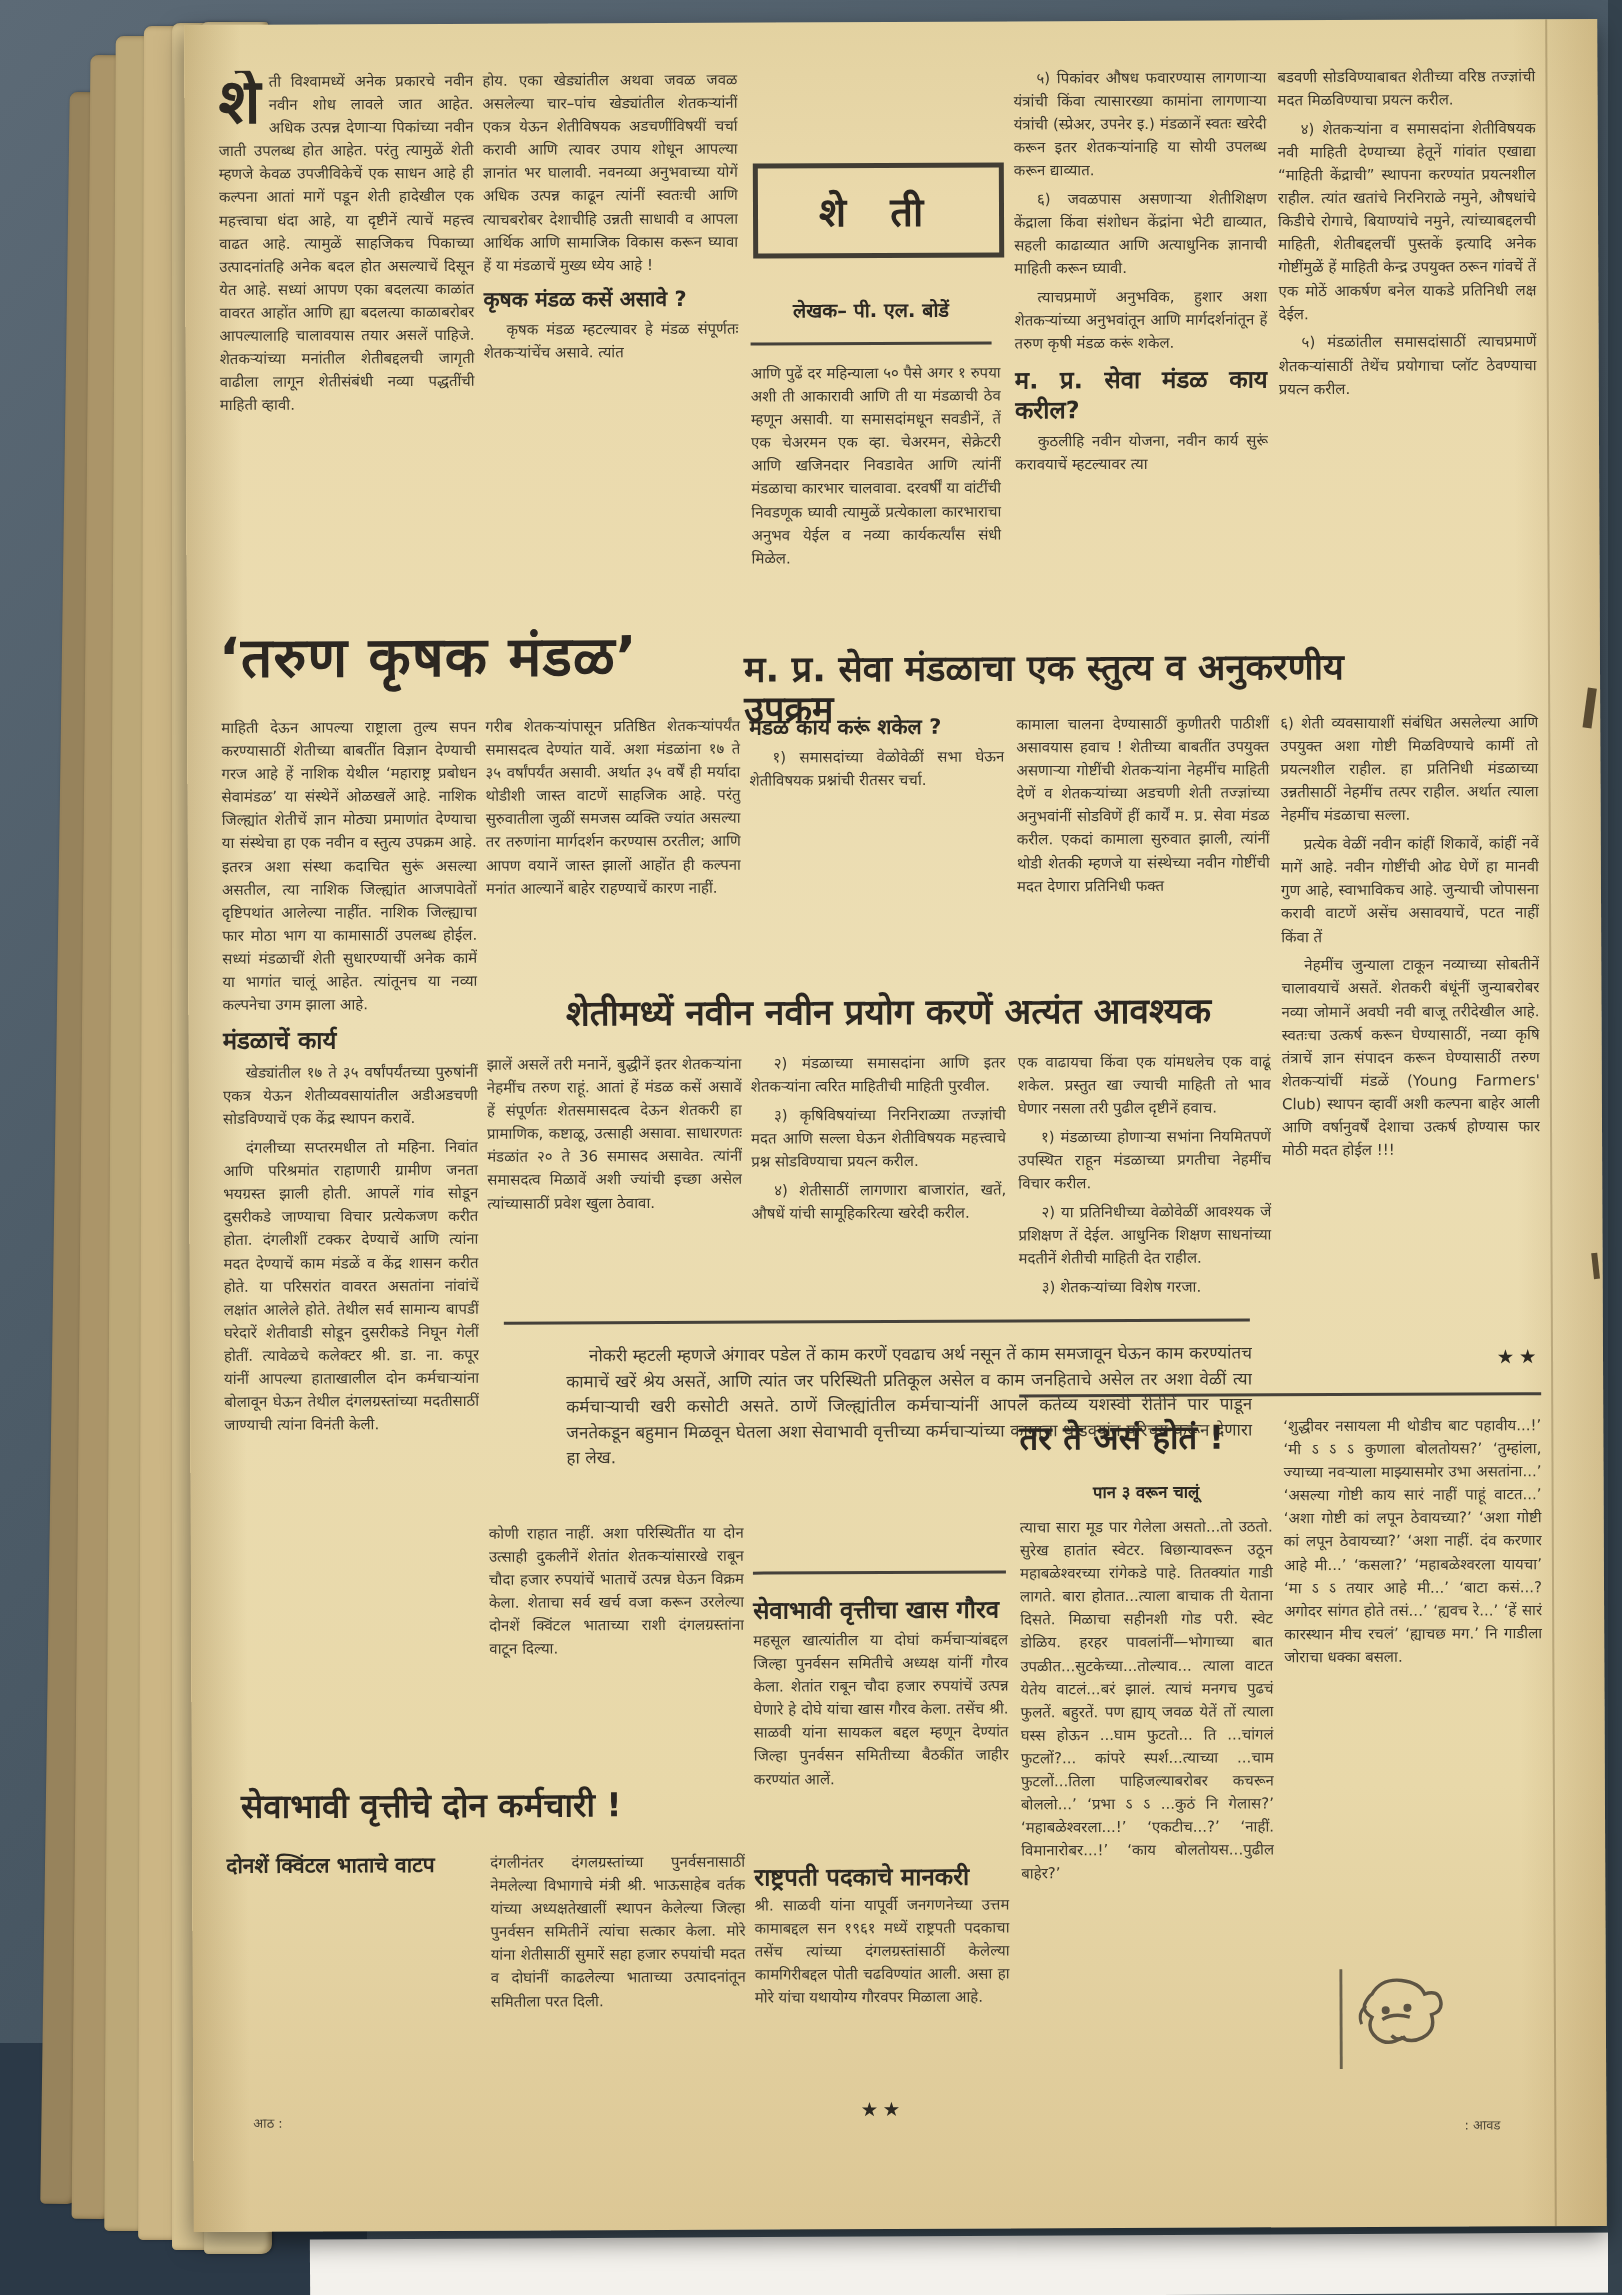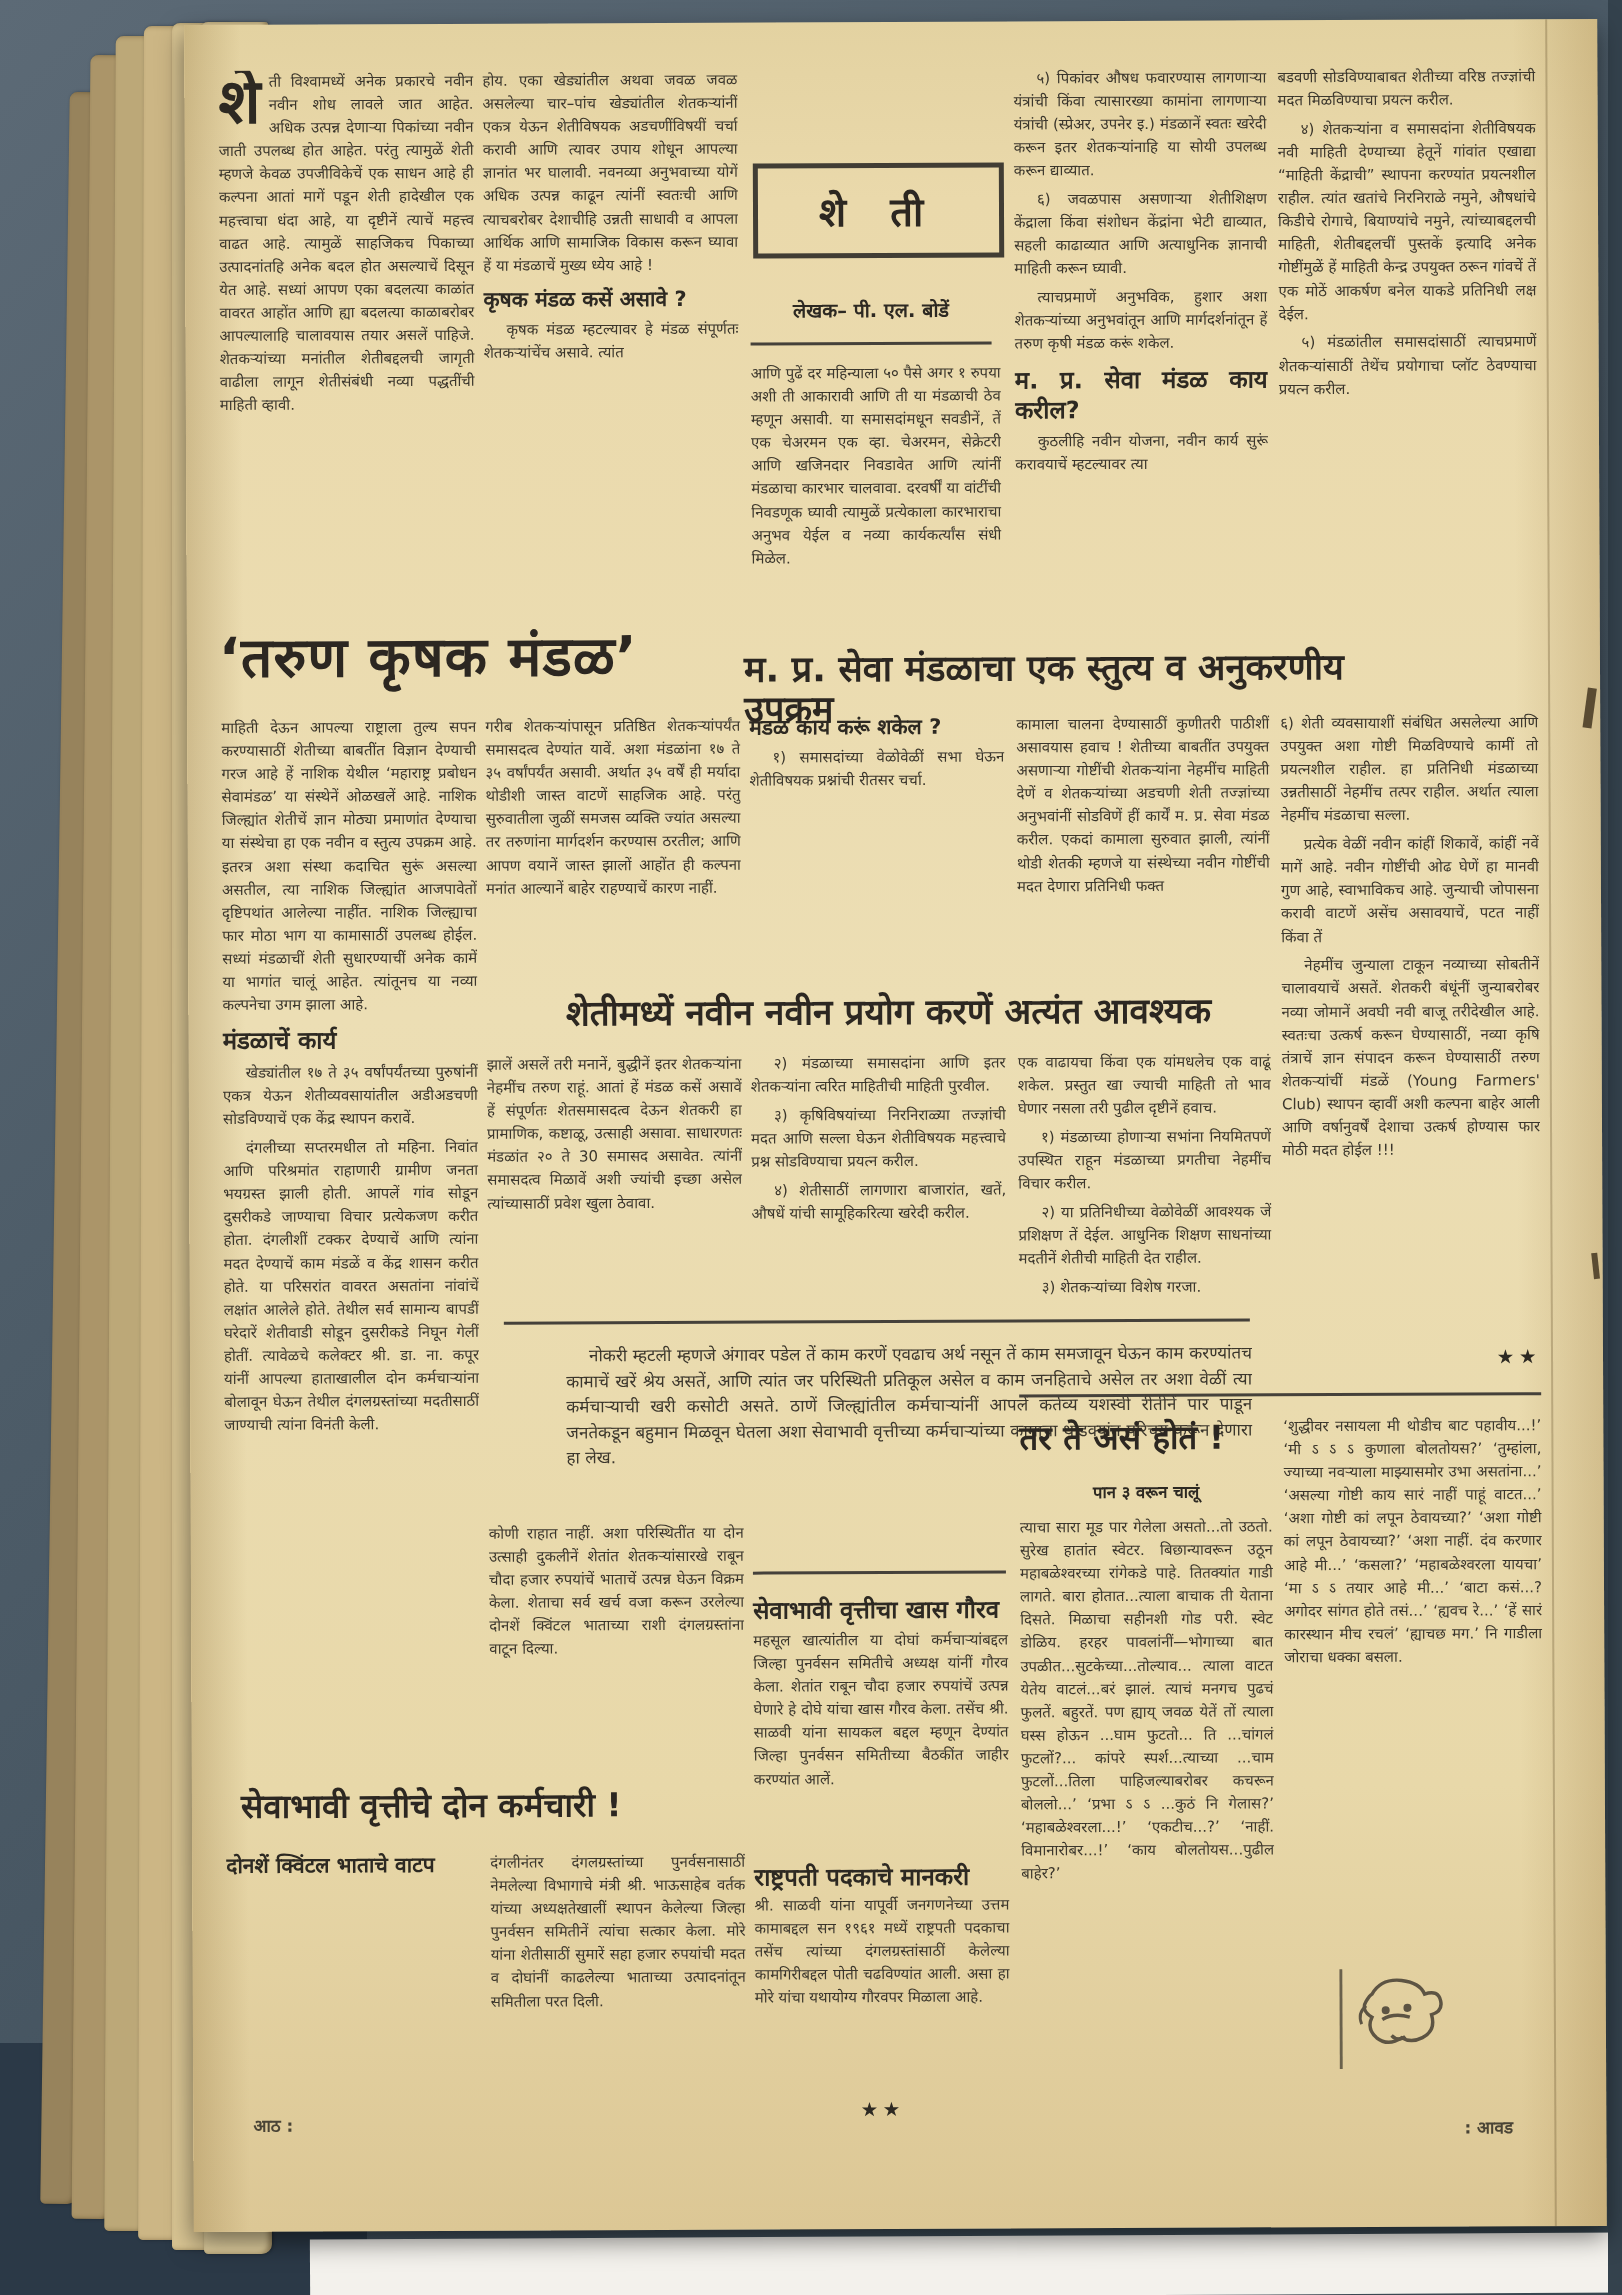--- a/index.html
+++ b/index.html
@@ -29,21 +29,21 @@
   .subhead{font-weight:bold;color:#2d2922;text-indent:0;margin:9.2px 0 5.7px 0;}
   .sh-md{font-size:21px;line-height:1.25;}
   .sh-lg{font-size:24px;line-height:1.25;}
   .dropcap{float:left;font-size:62px;line-height:.9;font-weight:bold;color:#2d2922;margin:3.4px 8px 0 0;}
   .headline{position:absolute;font-weight:bold;color:#2c2721;}
   .rule{position:absolute;background:#45413a;}
   .stars{font-size:19.5px;letter-spacing:4.6px;color:#2d2922;text-align:right;}
   .masthead-box{position:absolute;border:5.7px solid #413d34;padding:15px 5.7px;text-align:center;}
   .masthead-title{font-size:40px;font-weight:bold;letter-spacing:15px;color:#2c2721;}
   .byline{position:absolute;font-weight:bold;font-size:19.5px;color:#2d2922;text-align:center;}
-  .footer-mark{position:absolute;font-weight:bold;font-size:17px;color:#4a4436;}
+  .footer-mark{position:absolute;font-weight:normal;font-size:13px;color:#4a4436;}
   .doodle{position:absolute;}
 </style>
 </head>
 <body>
 
 <div class="bg-dark-corner"></div>
 <div class="bg-white-strip"></div>
 <div class="bg-right-edge"></div>
 
 <div class="stack" style="left:55px;top:92px;width:37px;height:2112px;background:#97835c;transform:rotate(0.8deg);"></div>
@@ -118,21 +118,21 @@
   <div class="col" style="left:1093px;top:692px;width:258px;height:626px;">
     <p class="noind">६) शेती व्यवसायाशीं संबंधित असलेल्या आणि उपयुक्त अशा गोष्टी मिळविण्याचे कामीं तो प्रयत्नशील राहील. हा प्रतिनिधी मंडळाच्या उन्नतीसाठीं नेहमींच तत्पर राहील. अर्थात त्याला नेहमींच मंडळाचा सल्ला.</p>
     <p>प्रत्येक वेळीं नवीन कांहीं शिकावें, कांहीं नवें मागें आहे. नवीन गोष्टींची ओढ घेणें हा मानवी गुण आहे, स्वाभाविकच आहे. जुन्याची जोपासना करावी वाटणें असेंच असावयाचें, पटत नाहीं किंवा तें</p>
     <p>नेहमींच जुन्याला टाकून नव्याच्या सोबतीनें चालावयाचें असतें. शेतकरी बंधूंनीं जुन्याबरोबर नव्या जोमानें अवघी नवी बाजू तरीदेखील आहे. स्वतःचा उत्कर्ष करून घेण्यासाठीं, नव्या कृषि तंत्राचें ज्ञान संपादन करून घेण्यासाठीं तरुण शेतकऱ्यांचीं मंडळें (Young Farmers' Club) स्थापन व्हावीं अशी कल्पना बाहेर आली आणि वर्षानुवर्षें देशाचा उत्कर्ष होण्यास फार मोठी मदत होईल !!!</p>
   </div>
   <div class="col stars" style="left:1093px;top:1323px;width:258px;height:29px;">★★</div>
 
   <div class="headline" style="left:314px;top:972px;width:772px;font-size:35px;line-height:1.05;text-align:center;">शेतीमध्यें नवीन नवीन प्रयोग करणें अत्यंत आवश्यक</div>
 
   <div class="col" style="left:298px;top:1030px;width:255px;height:258px;">
-    <p class="noind">झालें असलें तरी मनानें, बुद्धीनें इतर शेतकऱ्यांना नेहमींच तरुण राहूं. आतां हें मंडळ कसें असावें हें संपूर्णतः शेतसमासदत्व देऊन शेतकरी हा प्रामाणिक, कष्टाळू, उत्साही असावा. साधारणतः मंडळांत २० ते 30 समासद असावेत. त्यांनीं समासदत्व मिळावें अशी ज्यांची इच्छा असेल त्यांच्यासाठीं प्रवेश खुला ठेवावा.</p>
+    <p class="noind">झालें असलें तरी मनानें, बुद्धीनें इतर शेतकऱ्यांना नेहमींच तरुण राहूं. आतां हें मंडळ कसें असावें हें संपूर्णतः शेतसमासदत्व देऊन शेतकरी हा प्रामाणिक, कष्टाळू, उत्साही असावा. साधारणतः मंडळांत २० ते 36 समासद असावेत. त्यांनीं समासदत्व मिळावें अशी ज्यांची इच्छा असेल त्यांच्यासाठीं प्रवेश खुला ठेवावा.</p>
   </div>
   <div class="col" style="left:562px;top:1030px;width:255px;height:258px;">
     <p>२) मंडळाच्या समासदांना आणि इतर शेतकऱ्यांना त्वरित माहितीची माहिती पुरवील.</p>
     <p>३) कृषिविषयांच्या निरनिराळ्या तज्ज्ञांची मदत आणि सल्ला घेऊन शेतीविषयक महत्त्वाचे प्रश्न सोडविण्याचा प्रयत्न करील.</p>
     <p>४) शेतीसाठीं लागणारा बाजारांत, खतें, औषधें यांची सामूहिकरित्या खरेदी करील.</p>
   </div>
   <div class="col" style="left:829px;top:1030px;width:253px;height:324px;">
     <p class="noind">एक वाढायचा किंवा एक यांमधलेच एक वाढूं शकेल. प्रस्तुत खा ज्याची माहिती तो भाव घेणार नसला तरी पुढील दृष्टीनें हवाच.</p>
     <p>१) मंडळाच्या होणाऱ्या सभांना नियमितपणें उपस्थित राहून मंडळाच्या प्रगतीचा नेहमींच विचार करील.</p>
     <p>२) या प्रतिनिधीच्या वेळोवेळीं आवश्यक जें प्रशिक्षण तें देईल. आधुनिक शिक्षण साधनांच्या मदतीनें शेतीची माहिती देत राहील.</p>

